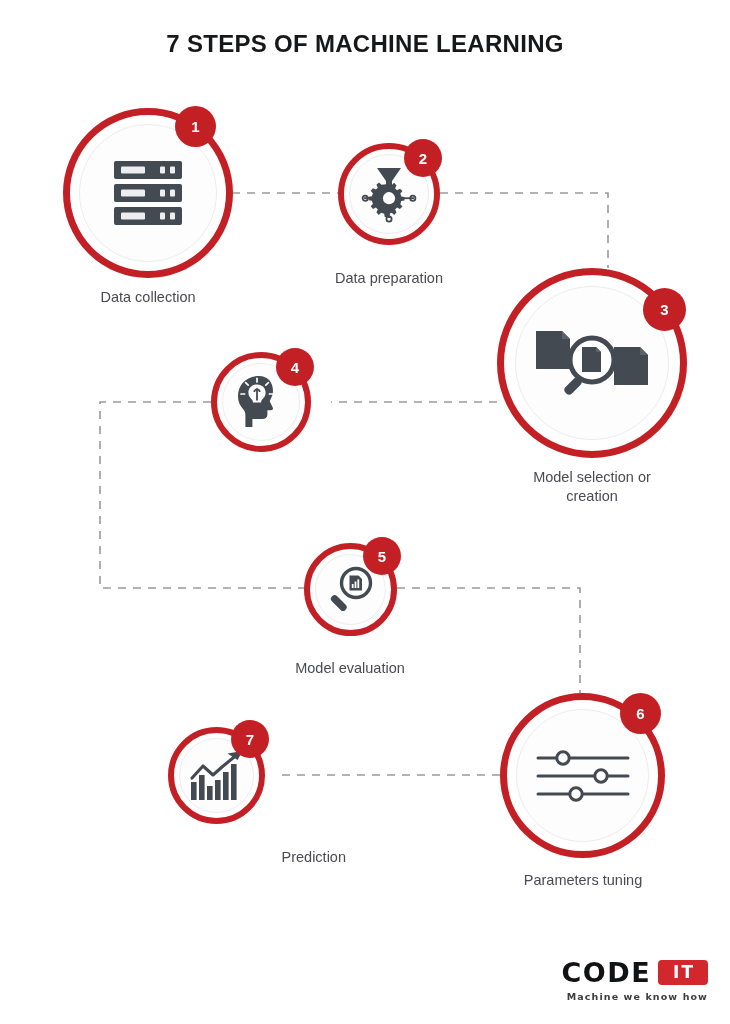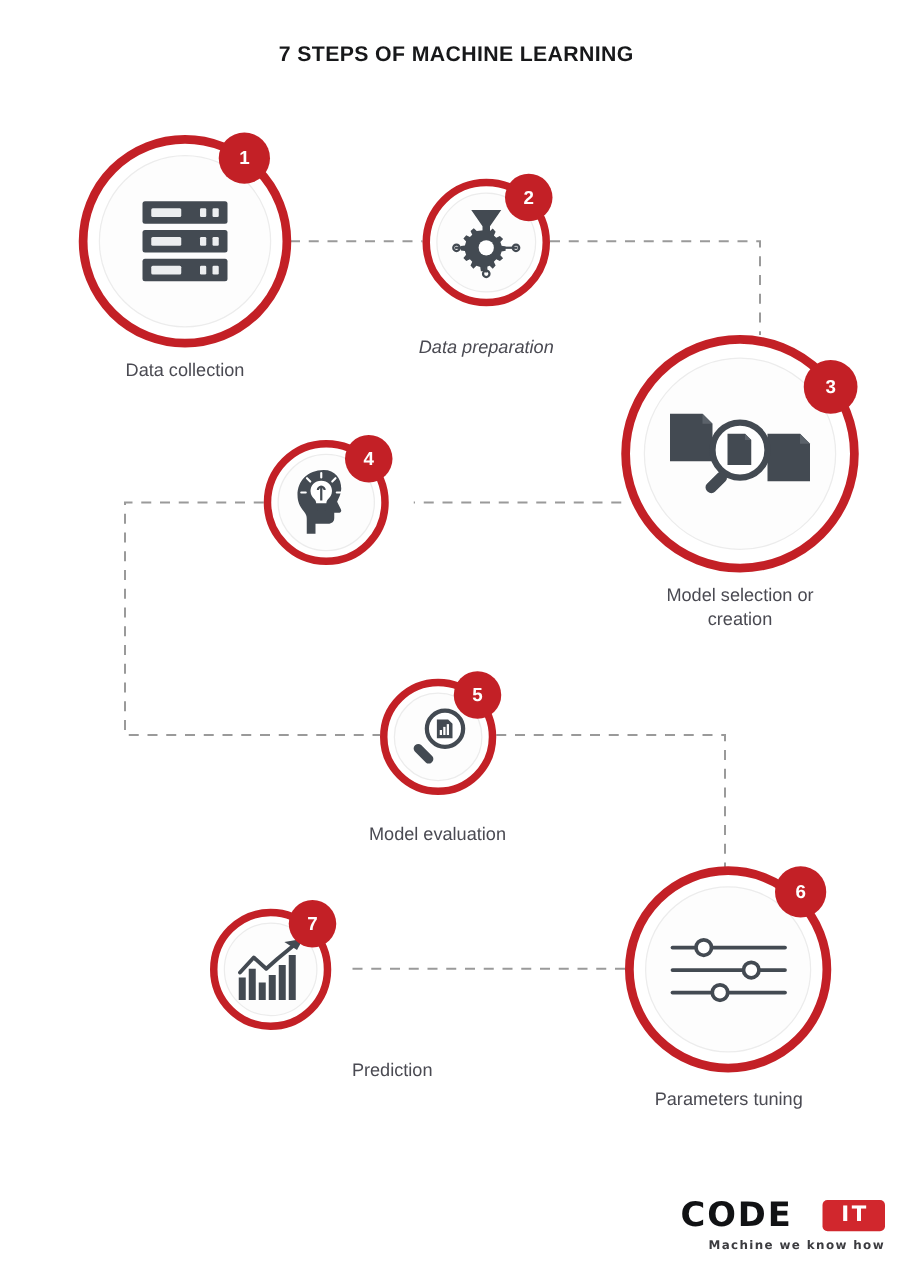--- a/index.html
+++ b/index.html
@@ -20,21 +20,21 @@
     inset: 0;
   }
 
   
   .title {
     position: absolute;
     top: 30px;
     left: 0;
     width: 730px;
     text-align: center;
-    font-size: 17px;
+    font-size: 24px;
     font-weight: bold;
     line-height: 28px;
     letter-spacing: 0.3px;
     color: #17181a;
     text-transform: uppercase;
   }
   .title .line {
     display: block;
   }
 
@@ -103,21 +103,21 @@
   .logo {
     position: absolute;
     right: 22px;
     bottom: 22px;
     text-align: right;
   }
   .logo-row {
     display: flex;
     align-items: center;
     justify-content: flex-end;
-    gap: 24px;
+    gap: 7px;
   }
   .logo-code {
     font-size: 27px;
     font-weight: bold;
     letter-spacing: 1.5px;
     color: #111214;
     line-height: 1;
     font-family: "DejaVu Sans", sans-serif;
   }
   .logo-it {
@@ -216,21 +216,21 @@
         <g fill="none" stroke="#434a52" stroke-width="1.8">
           <circle cx="4.2" cy="34.2" r="2.6"></circle>
           <circle cx="51.8" cy="34.2" r="2.6"></circle>
           <circle cx="28" cy="55" r="2.6"></circle>
         </g>
       </svg>
     </div>
     <div class="badge" style="left:66px; top:-4px; width:38px; height:38px;">
       <span>2</span>
     </div>
-    <div class="caption" style="left:-79px; top:126px; width:260px;font-style:italic;">Data preparation</div>
+    <div class="caption" style="left:-79px; top:126px; width:260px;">Data preparation</div>
   </div>
 
   <div class="step" style="left:497px; top:268px; width:190px; height:190px;">
     <div class="ring" style="width:190px; height:190px; border-width:7px;"></div>
     <div class="inner-ring" style="left:18px; top:18px; width:154px; height:154px;"></div>
     <div class="icon-wrap" style="left:18px; top:18px; width:154px; height:154px;">
 
       <svg width="120" height="80" viewBox="0 0 120 80">
         <g fill="#434a52">
           <path d="M4 8 h26 l8 8 v30 H4 Z"></path>

